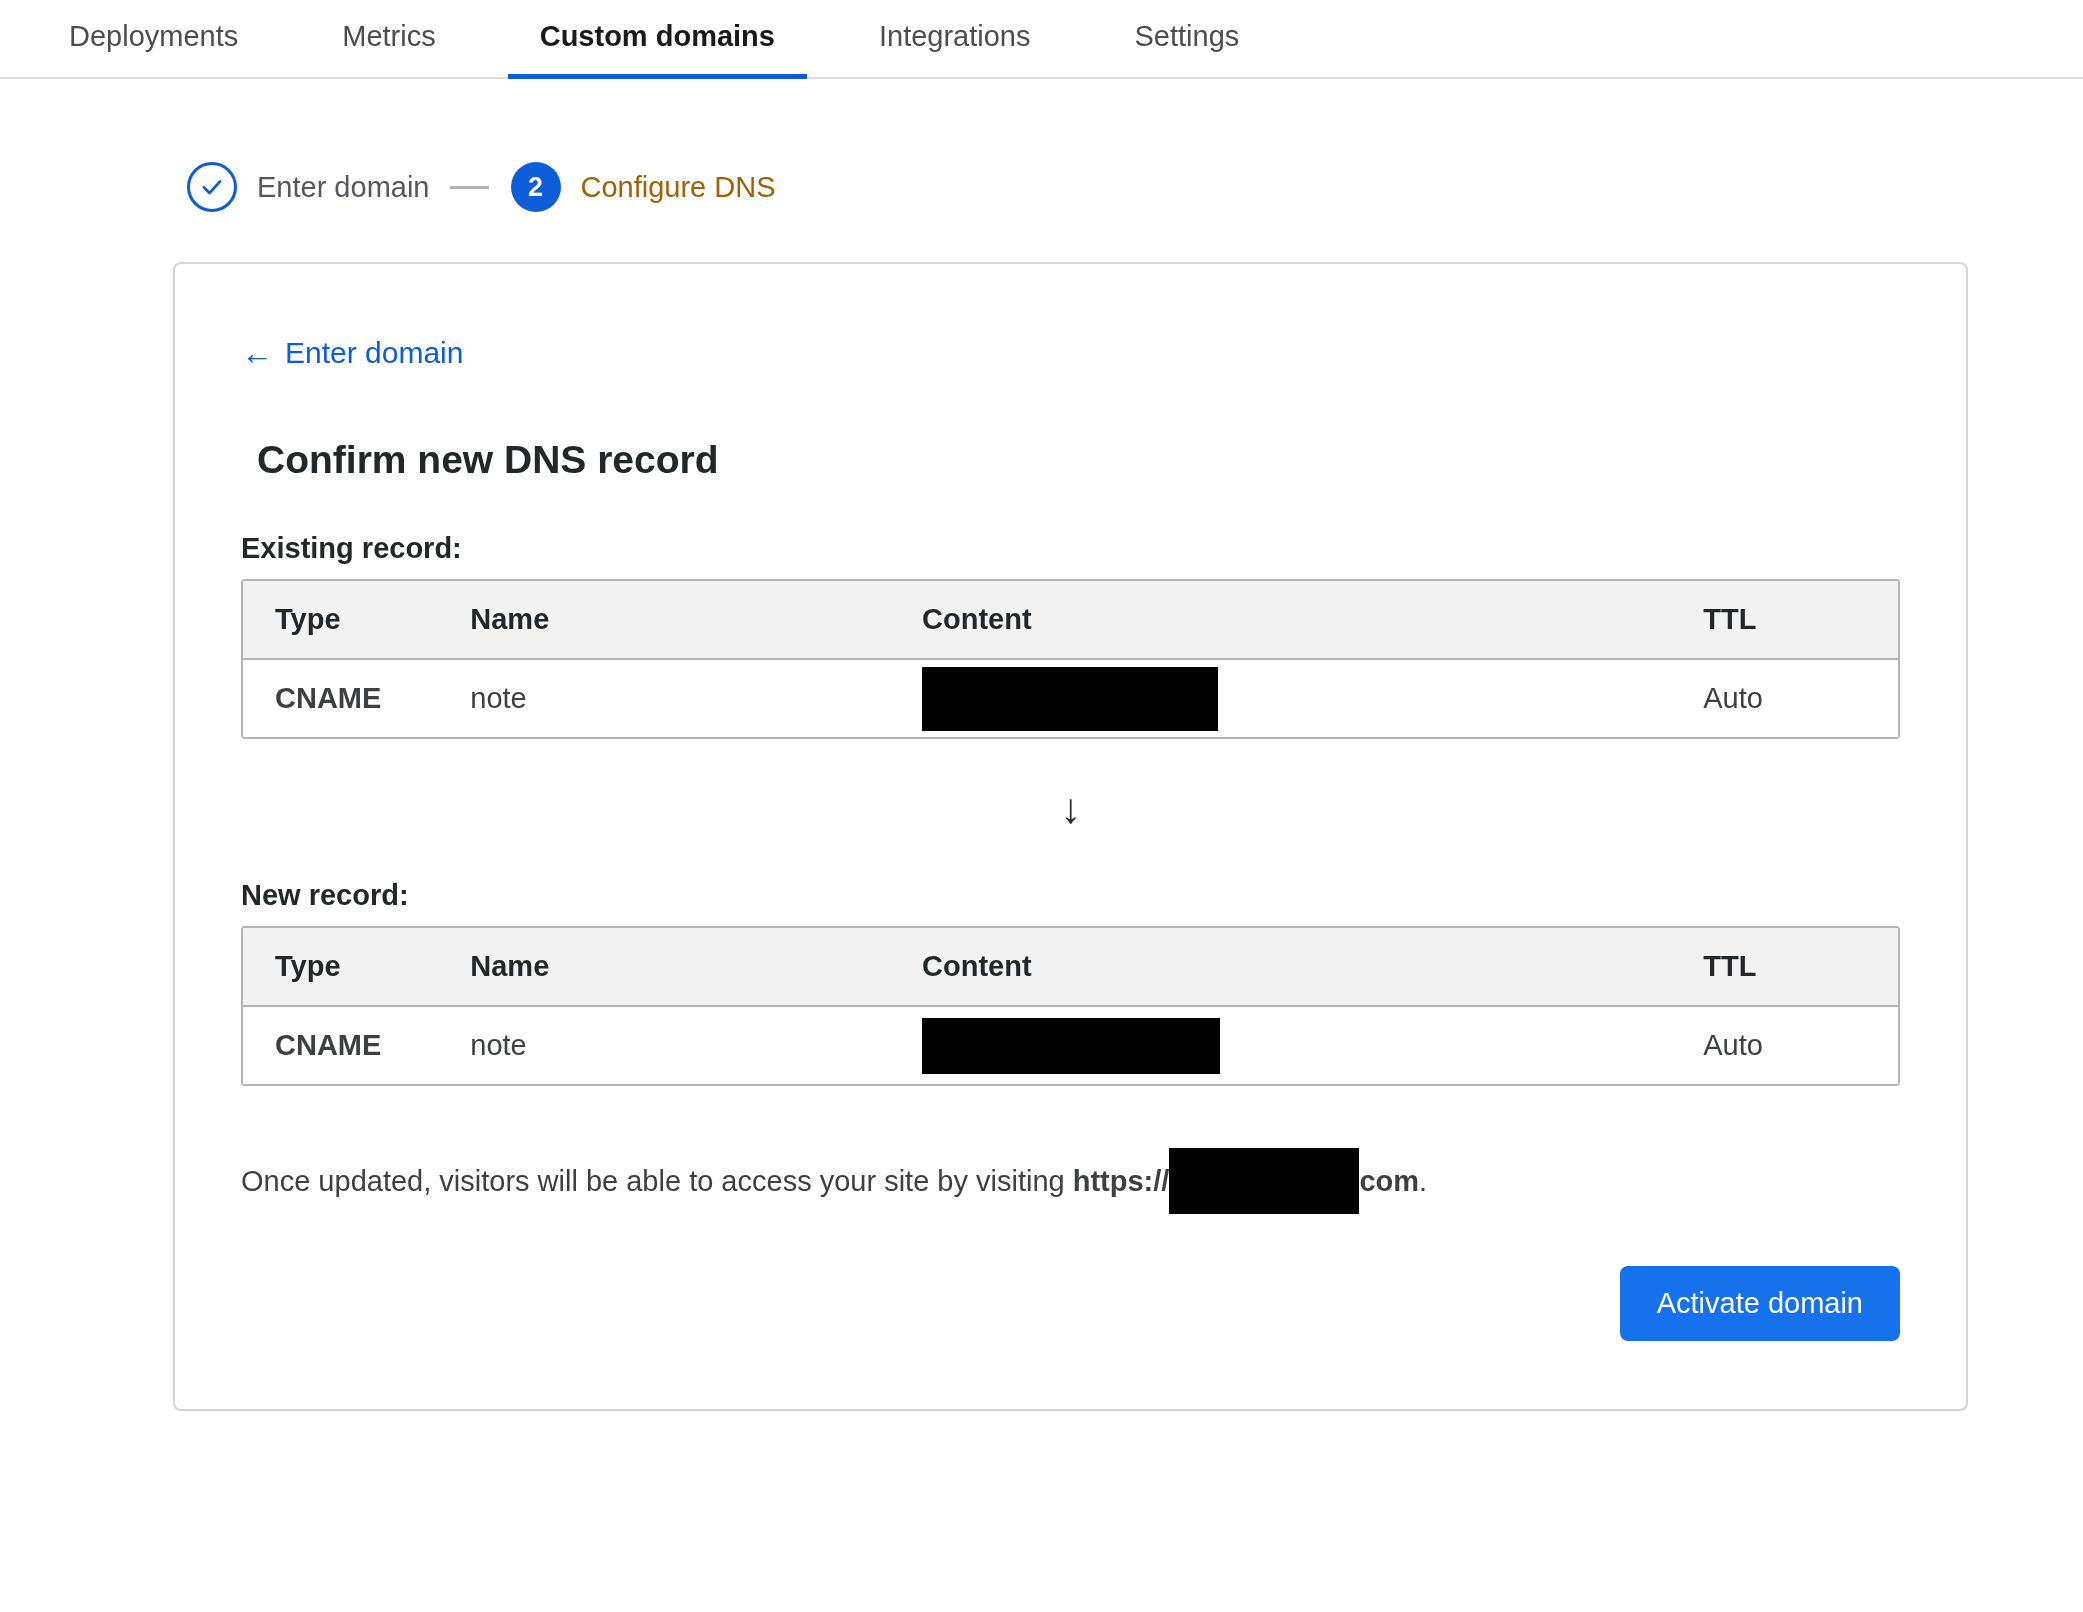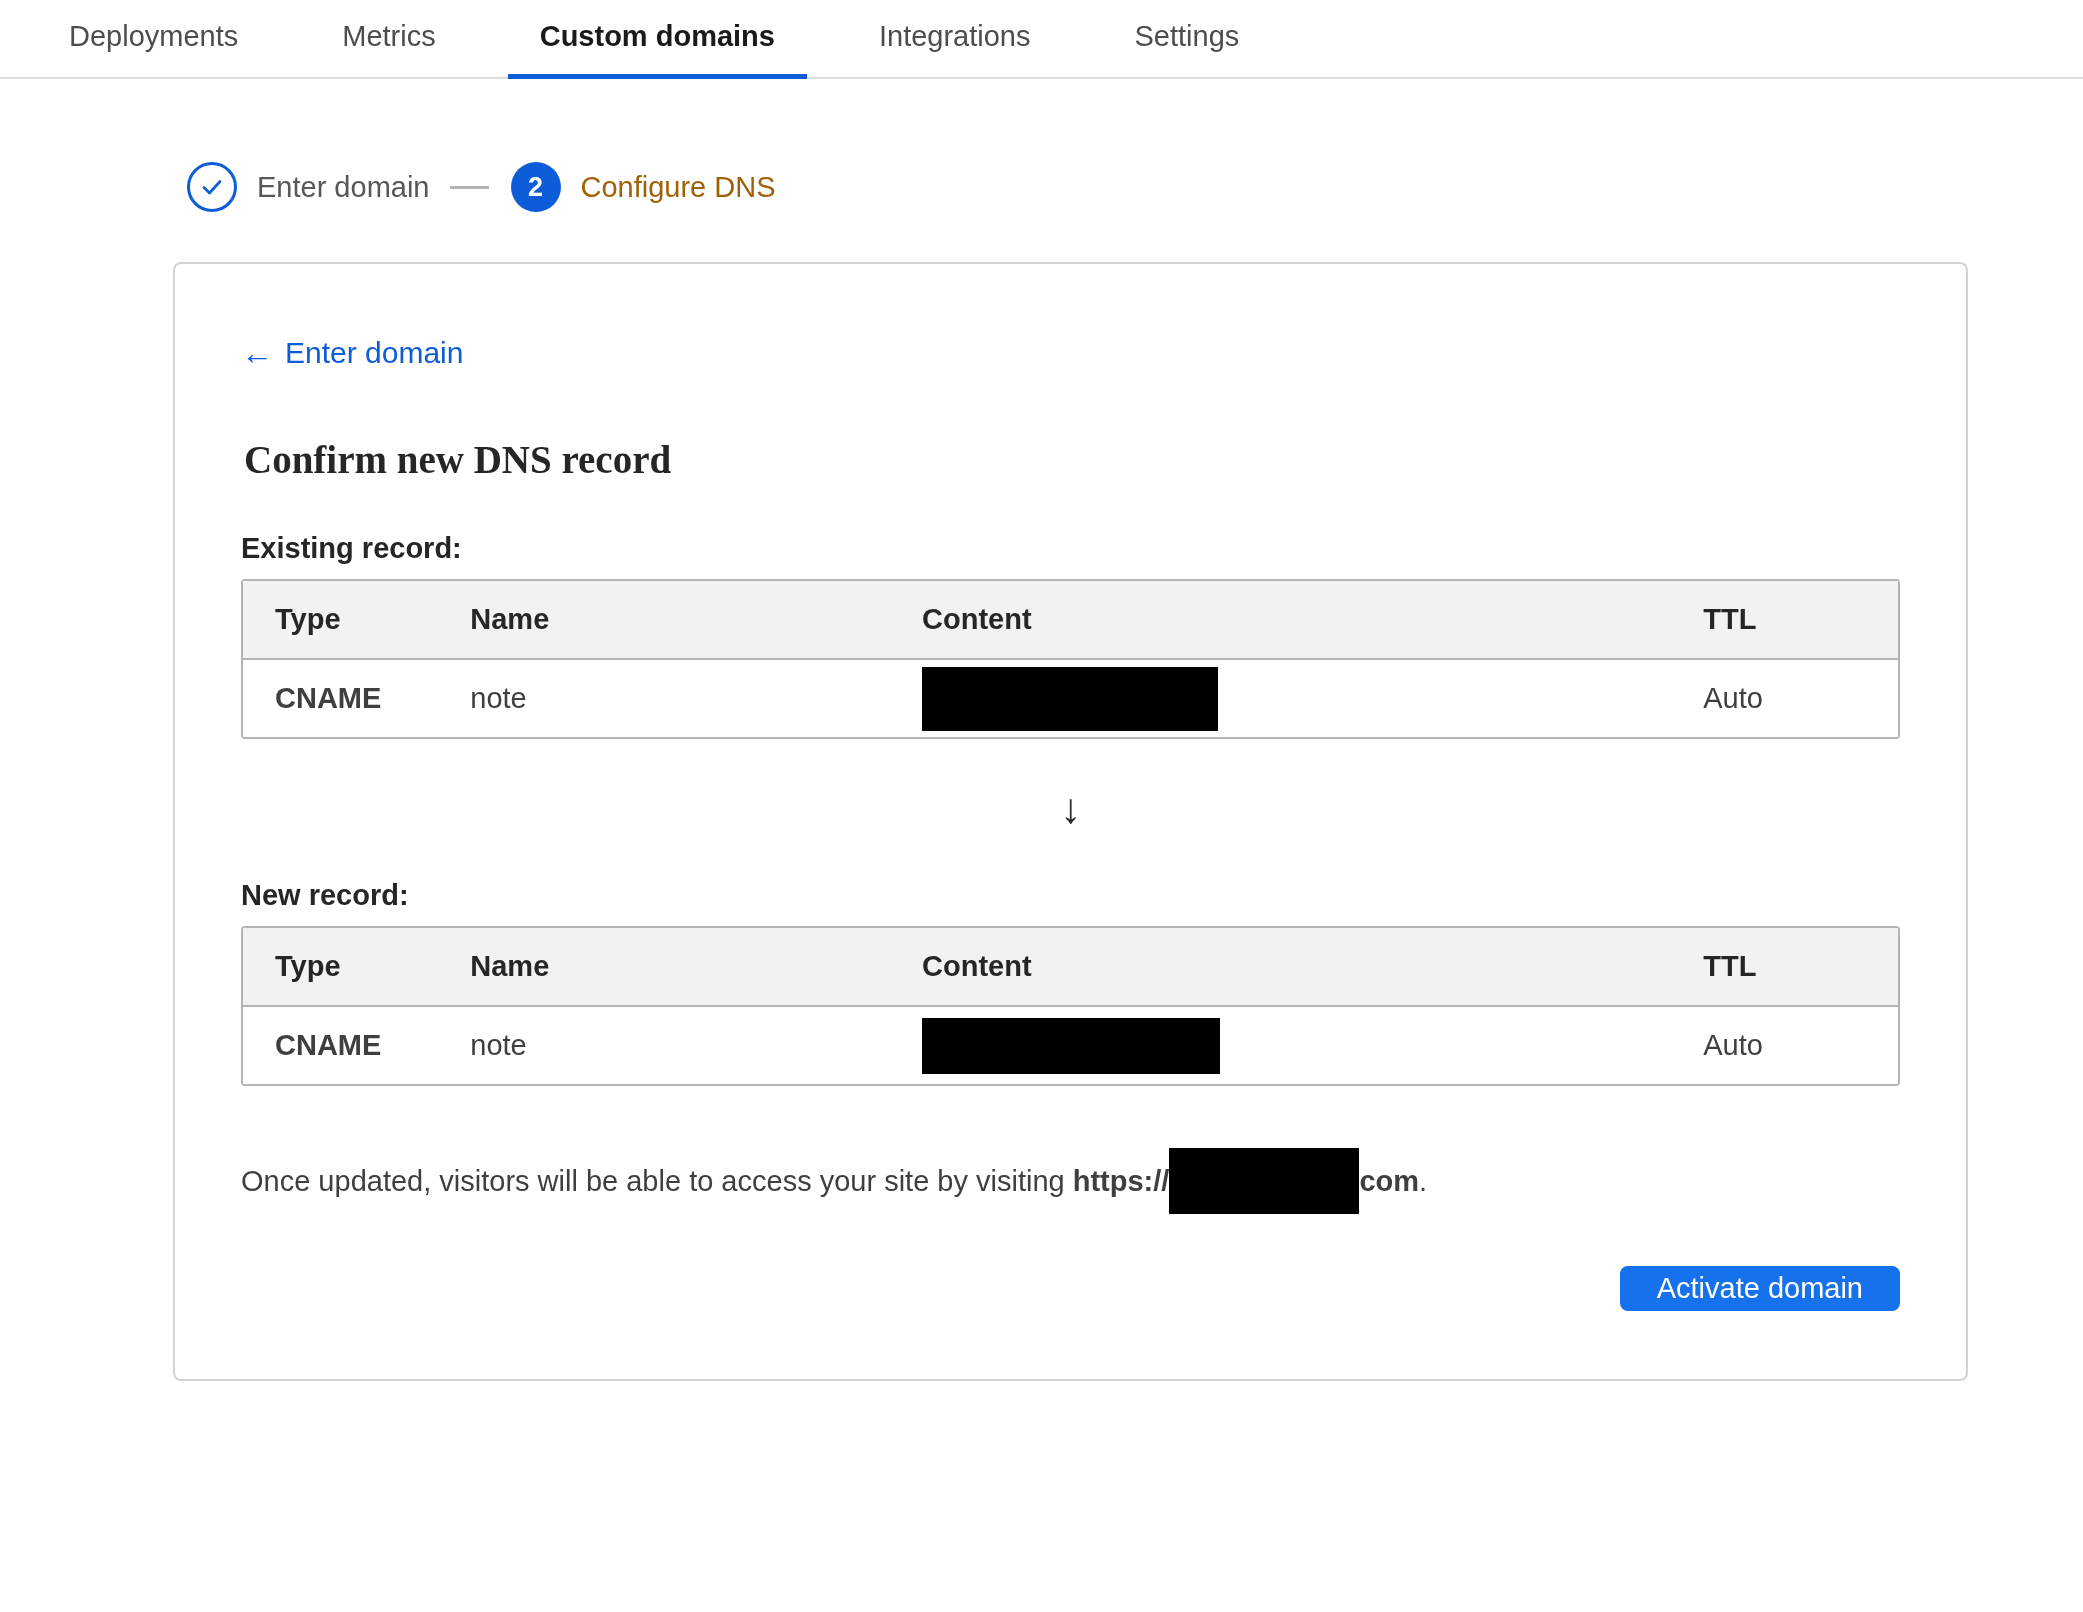--- a/index.html
+++ b/index.html
@@ -49,23 +49,22 @@
     background:#fff; border:2px solid var(--card-border, #d4d4d4);
     border-radius:8px; padding:70px 66px 68px;
   }
   .back-link {
     display:inline-flex; align-items:center; gap:12px;
     color:var(--accent, #0d5cd8); font-size:30px; line-height:38px;
     text-decoration:none; cursor:pointer;
   }
   .back-arrow { font-size:32px; line-height:1; }
   .card-title {
-    margin:64px 3px 0; font-size:39px; line-height:48px; font-weight:600;
+    margin:64px 16px 0; font-size:39px; line-height:48px; font-weight:600;
     color:var(--heading, #24272a);
-    font-family:Liberation Serif, serif;
   }
   .para { margin:62px 0 0; font-size:29px; line-height:38px; color:var(--text, #3d3f42); }
   .section-label { margin:48px 0 0; font-size:29px; font-weight:700; color:var(--heading, #24272a); }
 
   
   .redact { display:inline-block; background:var(--redaction, #000); vertical-align:middle; }
   .redact-intro  { width:193px; height:66px; margin-bottom:4px; }
   .redact-table1 { width:296px; height:64px; }
   .redact-table2 { width:298px; height:56px; }
   .redact-outro  { width:190px; height:66px; margin-bottom:4px; }
@@ -89,21 +88,21 @@
   }
   td.cell-type { font-weight:700; color:var(--heading, #24272a); }
 
   
   .arrow-row { margin-top:48px; text-align:center; }
   .arrow-down { font-size:42px; line-height:44px; color:#2b2b2b; font-weight:400; }
 
   
   .button-row { margin-top:48px; display:flex; justify-content:flex-end; }
   .btn-primary {
-    box-sizing:border-box; height:45px; padding:0 37px;
+    box-sizing:border-box; height:75px; padding:0 37px;
     background:var(--button, #1672ec); color:#fff;
     border:none; border-radius:8px;
     font-family:"Liberation Sans", sans-serif; font-size:29px;
     display:flex; align-items:center; cursor:pointer;
   }
 </style>
 </head>
 <body>
 
 <nav class="tabbar">

